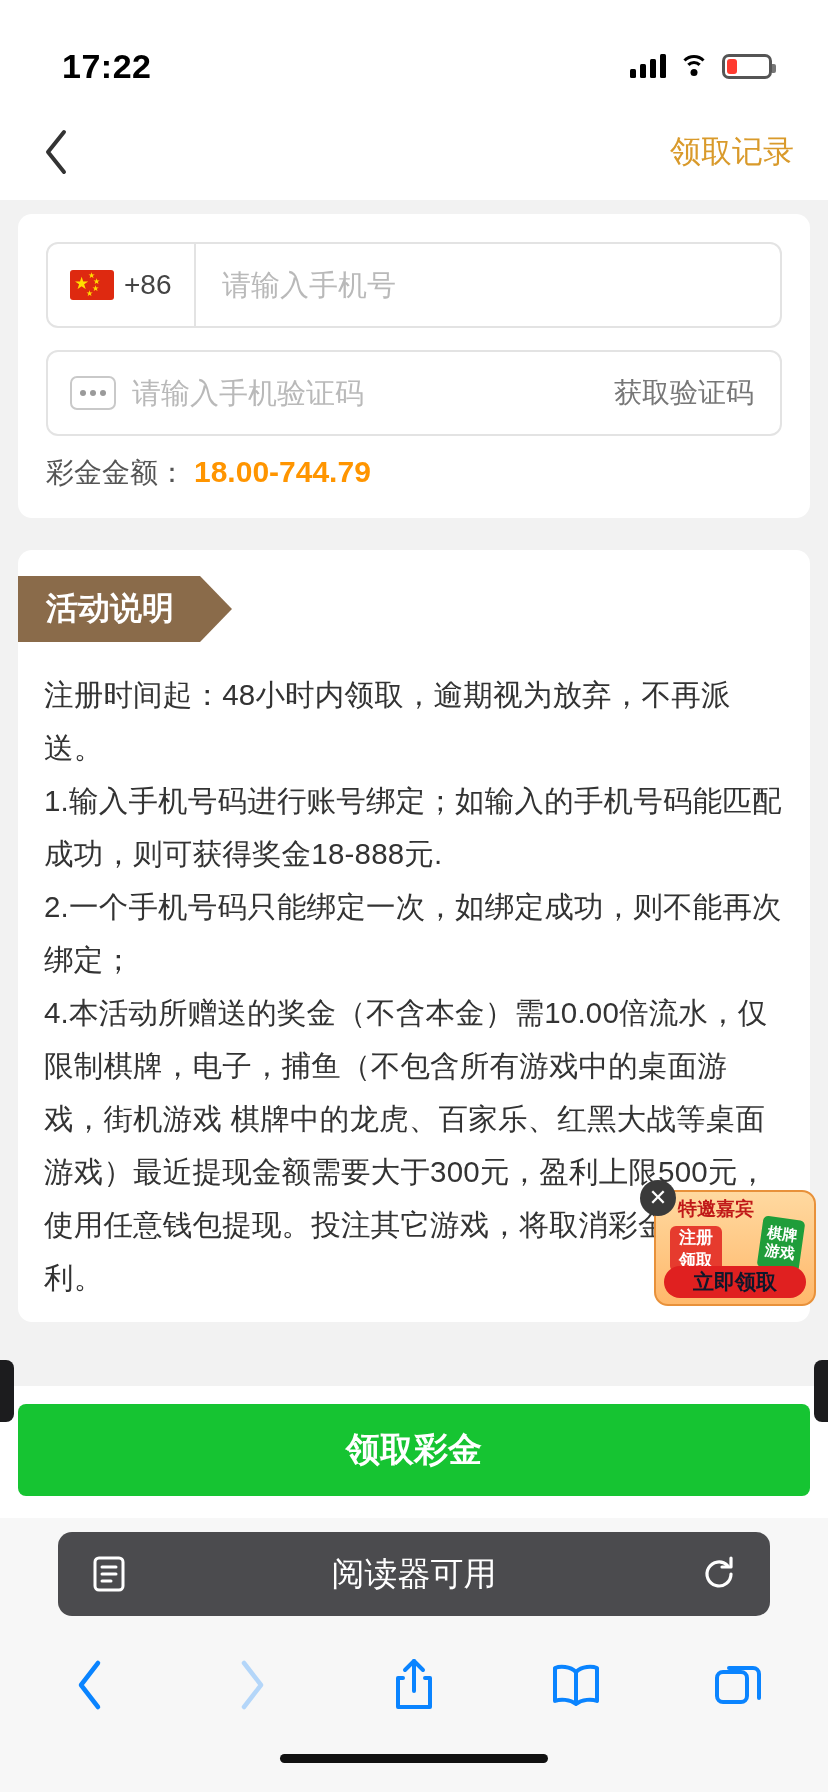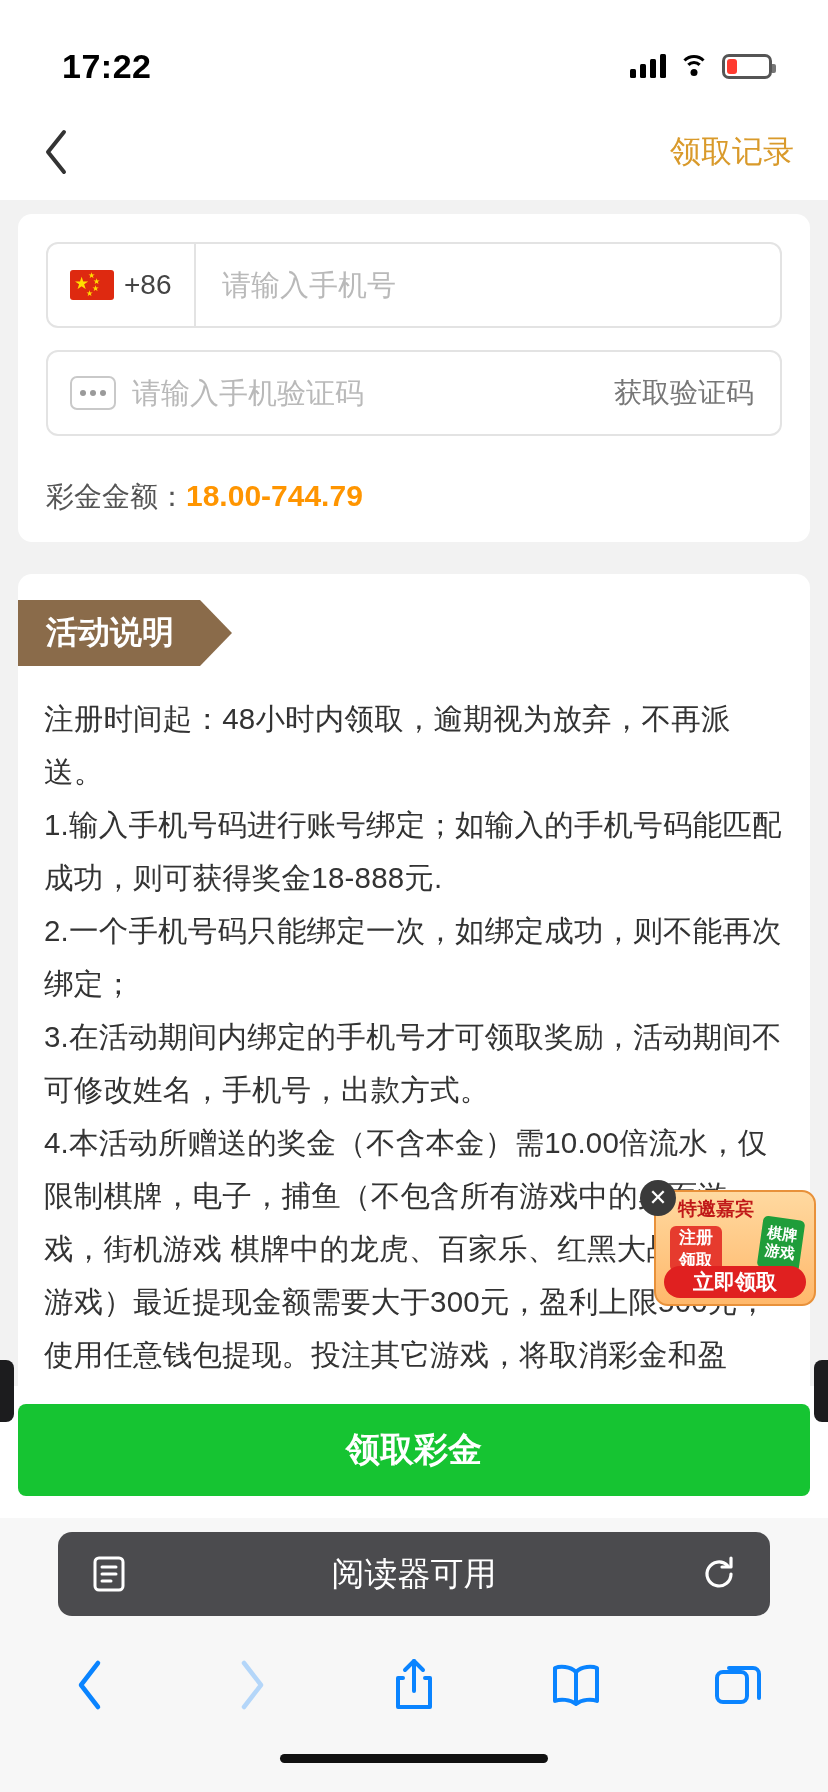--- a/index.html
+++ b/index.html
@@ -194,23 +194,24 @@
     display: block;
   }
   .field.code input { padding-left: 16px; }
   .get-code {
     font-size: 28px;
     color: #777;
     padding-right: 26px;
     white-space: nowrap;
   }
   .amount-row {
-    margin-top: 42px;
+    margin-top: 18px;
     display: flex;
     align-items: baseline;
+    gap: 8px;
   }
   .amount-label { font-size: 28px; color: #555; }
   .amount-value { font-size: 30px; color: #ff9500; font-weight: 600; }
 
   
   .section {
     margin: 32px 18px 0 18px;
     background: #ffffff;
     border-radius: 14px;
     padding-bottom: 18px;
@@ -299,21 +300,21 @@
     text-align: center;
     padding-top: 7px;
     transform: rotate(8deg);
   }
   .ad-cta {
     position: absolute;
     left: 8px; right: 8px; bottom: 6px;
     height: 32px;
     background: #e02020;
     border-radius: 16px;
-    color: #ffffff;
+    color: #0f172a;
     font-size: 21px;
     font-weight: 700;
     display: flex;
     align-items: center;
     justify-content: center;
   }
   .ad-close {
     position: absolute;
     left: -14px; top: -10px;
     width: 36px; height: 36px;
@@ -469,21 +470,20 @@
         <span class="amount-value">18.00-744.79</span>
       </div>
     </div>
 
     <div class="section">
       <div class="ribbon">活动说明</div>
       <div class="rules">
         <p>注册时间起：48小时内领取，逾期视为放弃，不再派送。</p>
         <p>1.输入手机号码进行账号绑定；如输入的手机号码能匹配成功，则可获得奖金18-888元.</p>
         <p>2.一个手机号码只能绑定一次，如绑定成功，则不能再次绑定；</p>
-        <p>3.在活动期间内绑定的手机号才可领取奖励，活动期间不可修改姓名，手机号，出款方式。</p>
         <p>4.本活动所赠送的奖金（不含本金）需10.00倍流水，仅限制棋牌，电子，捕鱼（不包含所有游戏中的桌面游戏，街机游戏 棋牌中的龙虎、百家乐、红黑大战等桌面游戏）最近提现金额需要大于300元，盈利上限500元，使用任意钱包提现。投注其它游戏，将取消彩金和盈利。</p>
 
       </div>
     </div>
 
     <div class="ad">
       <div class="ad-close">✕</div>
       <div class="ad-inner">
         <div class="ad-title">特邀嘉宾</div>
         <div class="ad-badge">

